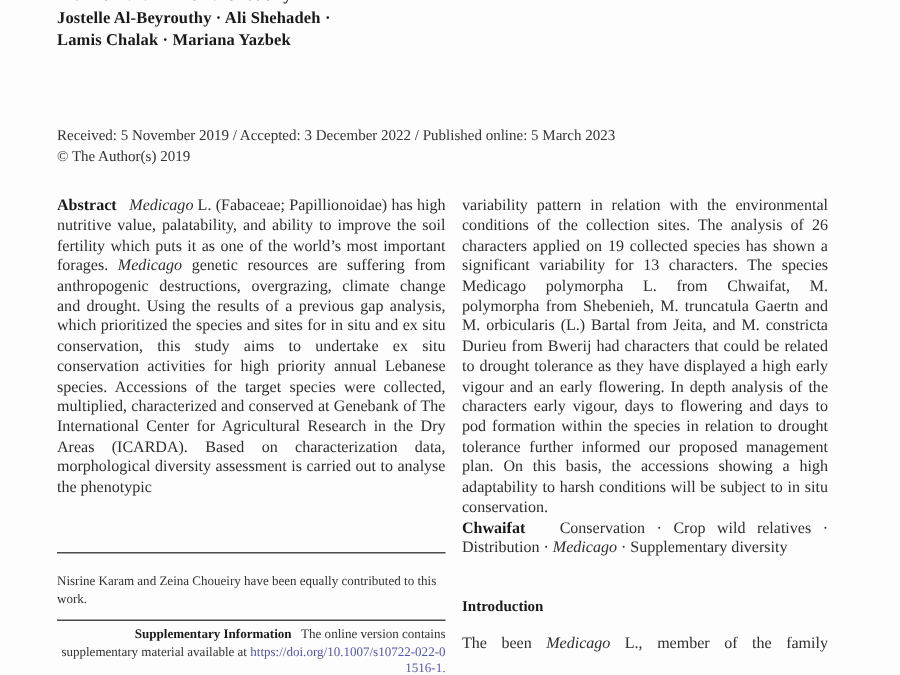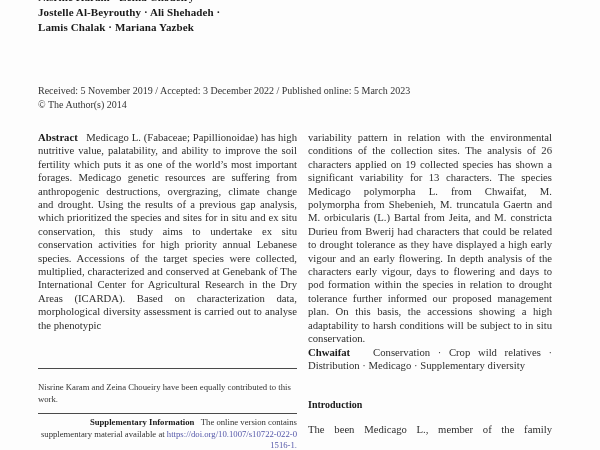--- a/index.html
+++ b/index.html
@@ -49,21 +49,21 @@
     gap: 11px;
   }
   .col-left  { width: 259px; }
   .col-right { width: 244px; }
   p.body {
     margin: 0;
     font-size: 10.7px;
     line-height: 13.4px;
     text-align: justify;
   }
-  .it { }
+  .it { font-style: italic; }
   .bd { font-weight: bold; color: #1a1a1a; }
   .keywords {
     margin-top: 15px;
     font-size: 10.7px;
     line-height: 13.5px;
   }
   .intro-heading {
     margin-top: 27px;
     font-size: 10px;
     font-weight: bold;
@@ -109,21 +109,21 @@
 <div class="sheet">
 
   <div class="authors">
     <div>Nisrine Karam · Zeina Choueiry</div>
     <div>Jostelle Al-Beyrouthy · Ali Shehadeh ·</div>
     <div>Lamis Chalak · Mariana Yazbek</div>
   </div>
 
   <div class="meta">
     <div>Received: 5 November 2019 / Accepted: 3 December 2022 / Published online: 5 March 2023</div>
-    <div>© The Author(s) 2014</div>
+    <div>© The Author(s) 2019</div>
   </div>
 
   <div class="columns">
     <div class="col-left">
       <p class="body"><span class="bd">Abstract</span><span>&nbsp;&nbsp; </span><span class="it">Medicago</span><span> L. (Fabaceae; Papillionoidae) has high nutritive value, palatability, and ability to improve the soil fertility which puts it as one of the world’s most important forages. </span><span class="it">Medicago</span><span> genetic resources are suffering from anthropogenic destructions, overgrazing, climate change and drought. Using the results of a previous gap analysis, which prioritized the species and sites for in situ and ex situ conservation, this study aims to undertake ex situ conservation activities for high priority annual Lebanese species. Accessions of the target species were collected, multiplied, characterized and conserved at Genebank of The International Center for Agricultural Research in the Dry Areas (ICARDA). Based on characterization data, morphological diversity assessment is carried out to analyse the phenotypic</span></p>
     </div>
     <div class="col-right">
       <p class="body"><span>variability pattern in relation with the environmental conditions of the collection sites. The analysis of 26 characters applied on 19 collected species has shown a significant variability for 13 characters. The species Medicago polymorpha L. from Chwaifat, M. polymorpha from Shebenieh, M. truncatula Gaertn and M. orbicularis (L.) Bartal from Jeita, and M. constricta Durieu from Bwerij had characters that could be related to drought tolerance as they have displayed a high early vigour and an early flowering. In depth analysis of the characters early vigour, days to flowering and days to pod formation within the species in relation to drought tolerance further informed our proposed management plan. On this basis, the accessions showing a high adaptability to harsh conditions will be subject to in situ conservation.</span></p>
       <p class="body keywords"><span class="bd">Chwaifat</span><span>&nbsp;&nbsp; Conservation · Crop wild relatives · Distribution · </span><span class="it">Medicago</span><span> · Supplementary diversity</span></p>
       <div class="intro-heading">Introduction</div>

